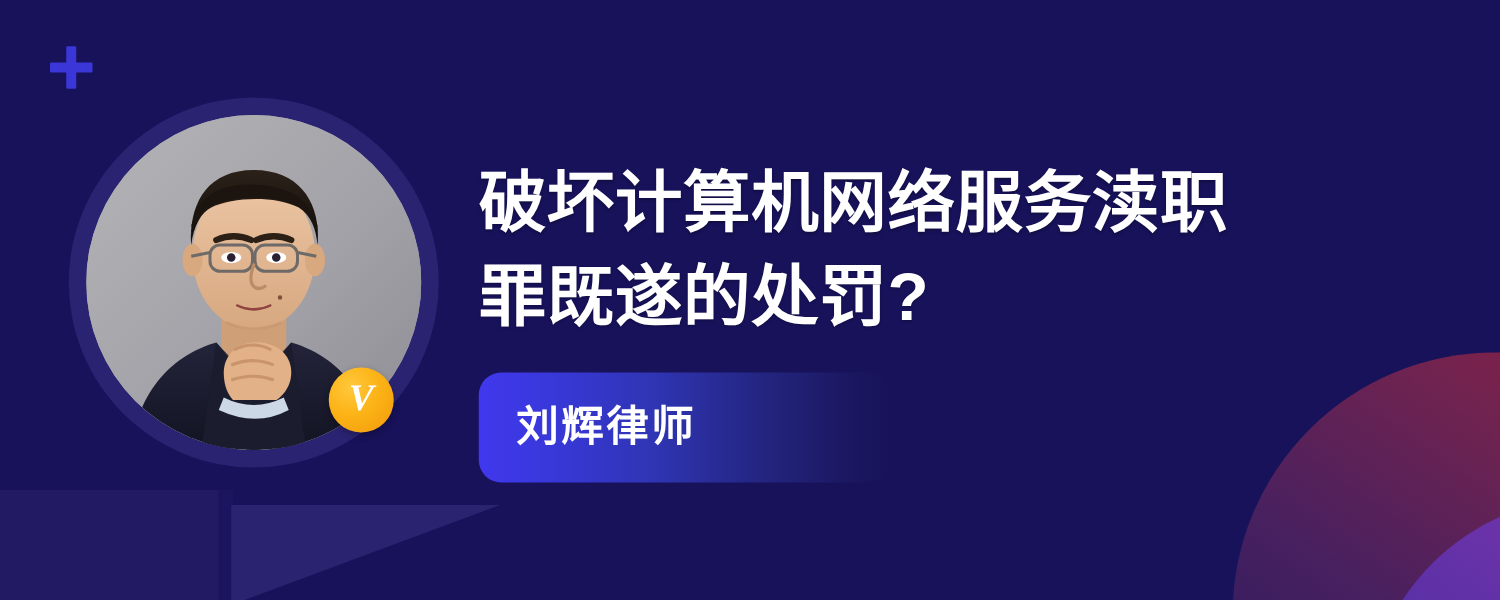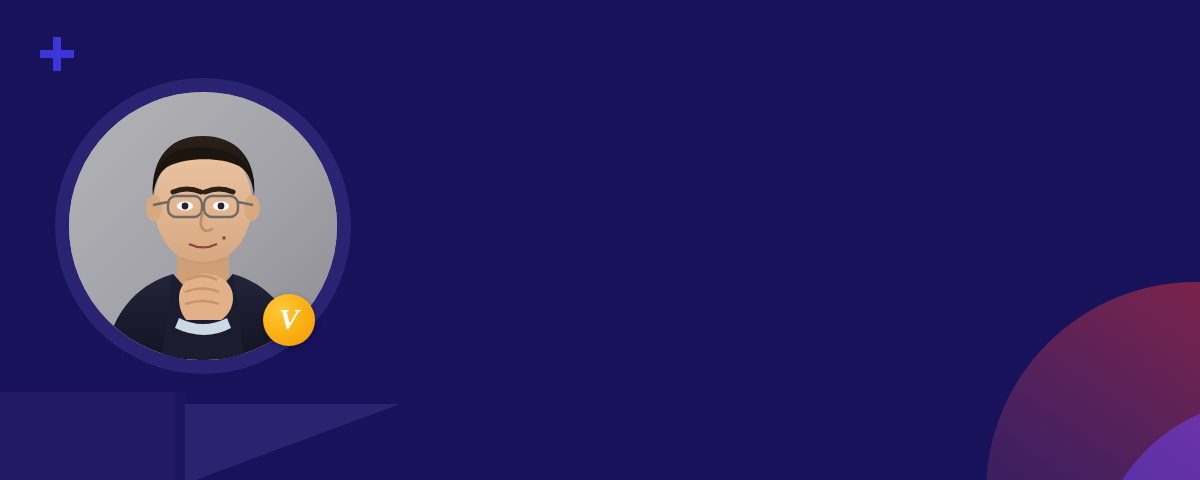--- a/index.html
+++ b/index.html
@@ -287,14 +287,22 @@
 
         <path d="M112 228 C100 244 96 260 96 268 L170 268 C170 252 164 238 156 228 Z" fill="#1b1c2e"></path>
         <path d="M110 226 q24 12 48 0 l4 10 q-26 14 -56 0 z" fill="#cdd8e6"></path>
       </svg>
     </div>
     <div class="verify-badge">
       <span>V</span>
     </div>
   </div>
 
+  <div class="content">
+    <h1 class="headline">破坏计算机网络服务渎职
+罪既遂的处罚?</h1>
+
+    <div class="name-badge">
+      <span class="name-text">刘辉律师</span>
+    </div>
+  </div>
 
 </div>
 
 </body></html>

